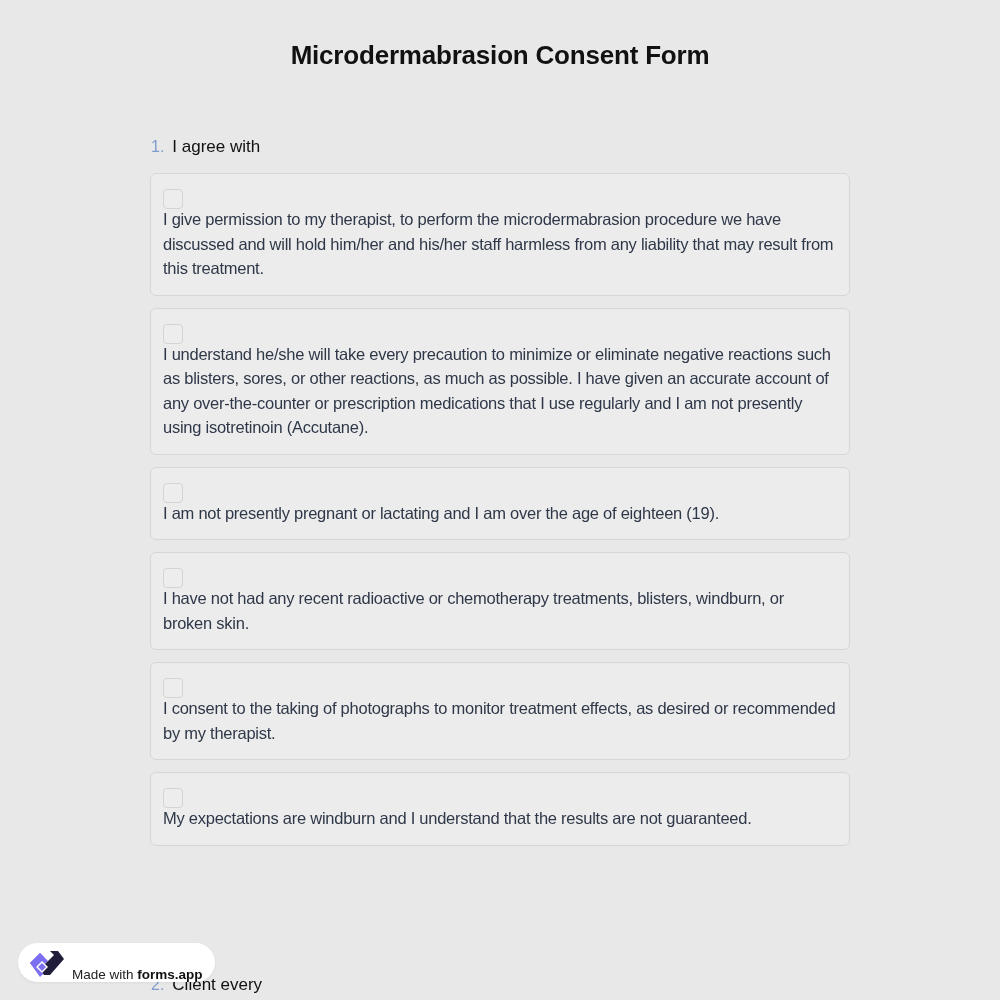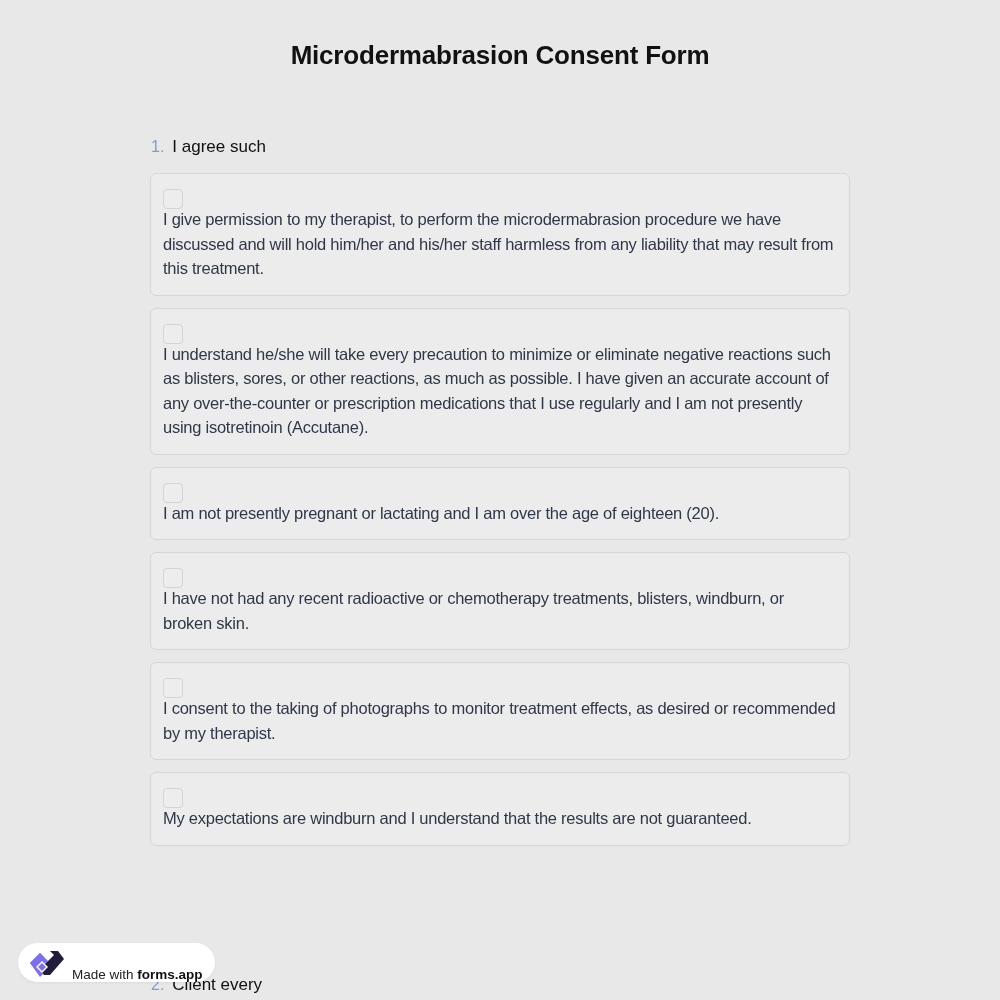--- a/index.html
+++ b/index.html
@@ -113,34 +113,34 @@
 </head>
 <body>
 
 <div class="page">
 
   <h1 class="form-title">Microdermabrasion Consent Form</h1>
 
   <div class="question" style="top:137px;">
     <div class="q-label">
       <span class="q-num">1.</span>
-      <span>I agree such</span>
+      <span>I agree with</span>
     </div>
     <div class="options">
       <div class="option">
         <span class="checkbox"></span>
         <span class="opt-text">I give permission to my therapist, to perform the microdermabrasion procedure we have discussed and will hold him/her and his/her staff harmless from any liability that may result from this treatment.</span>
       </div>
       <div class="option">
         <span class="checkbox"></span>
         <span class="opt-text">I understand he/she will take every precaution to minimize or eliminate negative reactions such as blisters, sores, or other reactions, as much as possible. I have given an accurate account of any over-the-counter or prescription medications that I use regularly and I am not presently using isotretinoin (Accutane).</span>
       </div>
       <div class="option">
         <span class="checkbox"></span>
-        <span class="opt-text">I am not presently pregnant or lactating and I am over the age of eighteen (20).</span>
+        <span class="opt-text">I am not presently pregnant or lactating and I am over the age of eighteen (19).</span>
       </div>
       <div class="option">
         <span class="checkbox"></span>
         <span class="opt-text">I have not had any recent radioactive or chemotherapy treatments, blisters, windburn, or broken skin.</span>
       </div>
       <div class="option">
         <span class="checkbox"></span>
         <span class="opt-text">I consent to the taking of photographs to monitor treatment effects, as desired or recommended by my therapist.</span>
       </div>
       <div class="option">

